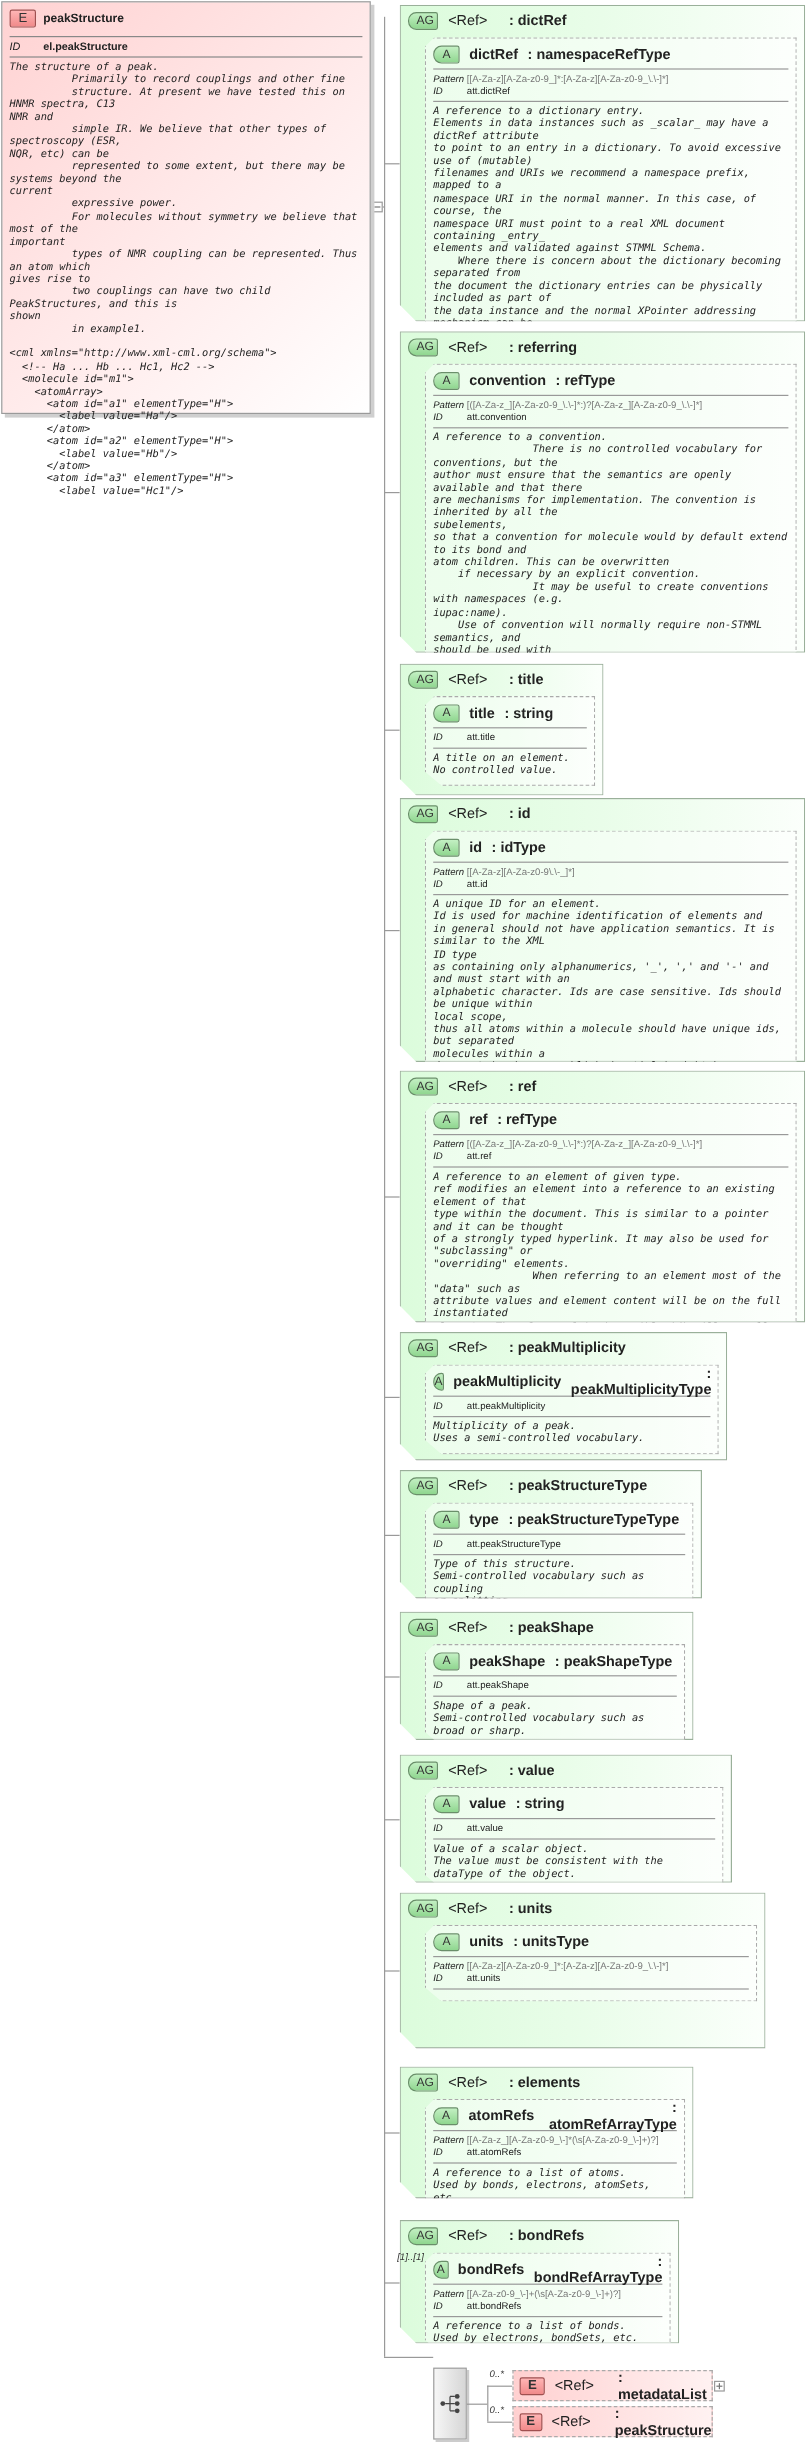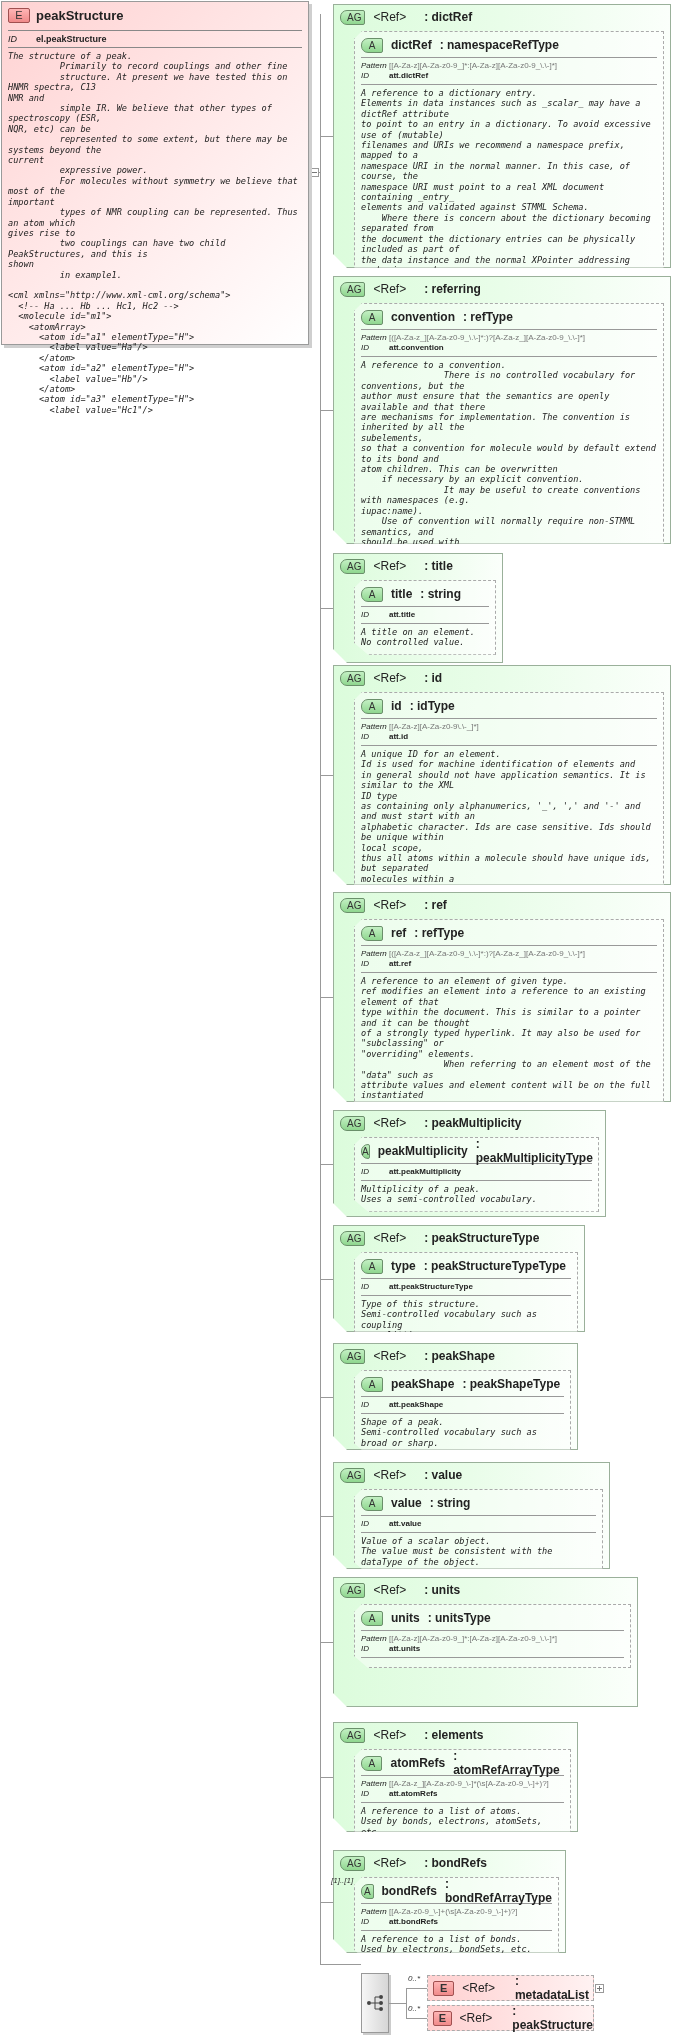--- a/index.html
+++ b/index.html
@@ -17,21 +17,21 @@
     background: linear-gradient(135deg, #ffd2d2 0%, #ffe7e7 45%, #ffffff 100%);
     box-shadow: 3px 3px 0 #cfcfcf;
     padding: 4px 6px;
   }
   .badge-e {
     display: inline-block; width: 22px; height: 15px; line-height: 13px;
     text-align: center; font-size: 11px; color: #333;
     border: 1px solid #a05050; border-radius: 2px;
     background: linear-gradient(#ffb5b5, #f08a8a);
   }
-  .elem-title { font-weight: bold; font-size: 13px; margin-left: 6px; vertical-align: middle; }
+  .elem-title { font-weight: bold; font-size: 10px; margin-left: 6px; vertical-align: middle; }
   .hr { border-top: 1px solid #888; margin: 3px 0; }
   .id-row { font-size: 9px; display: flex; }
   .id-row .k { font-style: italic; width: 28px; }
   .id-row .v { font-weight: bold; }
   .doc {
     font-size: 8.6px; font-style: italic; line-height: 10.4px;
     white-space: pre-wrap; margin: 0;
   }
   
   .vline { position: absolute; border-left: 1px solid #999; }
@@ -69,26 +69,26 @@
     clip-path: polygon(8px 0, 100% 0, 100% 100%, 14px 100%, 0 calc(100% - 12px), 0 8px);
   }
   .attr-head { display: flex; align-items: center; font-size: 12px; font-weight: bold; height: 18px; }
   .badge-a {
     display: inline-block; width: 22px; height: 15px; line-height: 13px; text-align: center;
     font-size: 10px; font-weight: normal; color: #333;
     border: 1px solid #6a8f6a; border-radius: 7px 2px 2px 7px;
     background: linear-gradient(#c3f0c3, #8fd68f);
   }
   .attr-name { margin-left: 8px; }
-  .attr-type { margin-left: 8px; }
+  .attr-type { margin-left: 8px; text-align: right; }
   .meta { font-size: 8px; line-height: 10px; }
   .meta .row { display: flex; }
   .meta .k { font-style: italic; width: 28px; color: #222; }
   .meta .pat { color: #777; }
-  .meta .idv { font-weight: bold; text-align: right; }
+  .meta .idv { font-weight: normal; text-align: right; }
 
   
   .seq {
     position: absolute; left: 361px; top: 1973px; width: 28px; height: 60px;
     border: 1px solid #999;
     background: linear-gradient(90deg, #f6f6f6, #d6d6d6);
     box-shadow: 2px 2px 0 #ccc;
   }
   .card { position: absolute; font-size: 8px; font-style: italic; color: #333; }
   .elem-ref {

